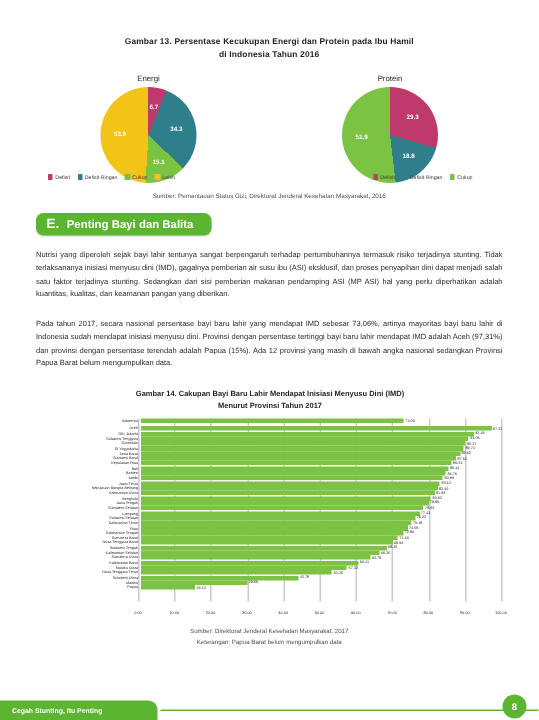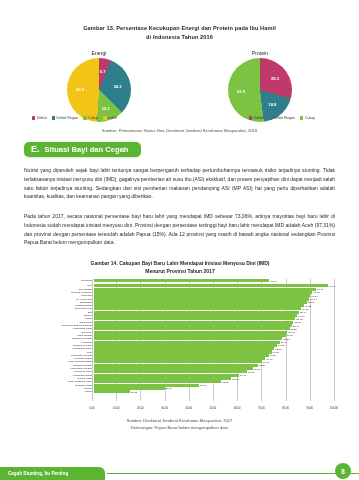--- a/index.html
+++ b/index.html
@@ -191,21 +191,21 @@
           <span class="legend-sw" style="background:#7cc344"></span>
           <span class="legend-tx">Cukup</span>
         </div>
       </div>
   </div>
 
   <div class="sumber1">Sumber: Pemantauan Status Gizi, Direktorat Jenderal Kesehatan Masyarakat, 2016</div>
 
   <div class="sec-head">
     <span class="sec-letter">E.</span>
-    <span class="sec-title">Situasi Bayi dan Cegah</span>
+    <span class="sec-title">Penting Bayi dan Balita</span>
   </div>
 
   <div class="para" id="p1">Nutrisi yang diperoleh sejak bayi lahir tentunya sangat berpengaruh terhadap pertumbuhannya termasuk risiko terjadinya stunting. Tidak terlaksananya inisiasi menyusu dini (IMD), gagalnya pemberian air susu ibu (ASI) eksklusif, dan proses penyapihan dini dapat menjadi salah satu faktor terjadinya stunting. Sedangkan dari sisi pemberian makanan pendamping ASI (MP ASI) hal yang perlu diperhatikan adalah kuantitas, kualitas, dan keamanan pangan yang diberikan.</div>
   <div class="para" id="p2">Pada tahun 2017, secara nasional persentase bayi baru lahir yang mendapat IMD sebesar 73,06%, artinya mayoritas bayi baru lahir di Indonesia sudah mendapat inisiasi menyusu dini. Provinsi dengan persentase tertinggi bayi baru lahir mendapat IMD adalah Aceh (97,31%) dan provinsi dengan persentase terendah adalah Papua (15%). Ada 12 provinsi yang masih di bawah angka nasional sedangkan Provinsi Papua Barat belum mengumpulkan data.</div>
 
   <div class="fig14-title">
     <span>Gambar 14. Cakupan Bayi Baru Lahir Mendapat Inisiasi Menyusu Dini (IMD)</span><br>
     <span>Menurut Provinsi Tahun 2017</span>
   </div>
 

